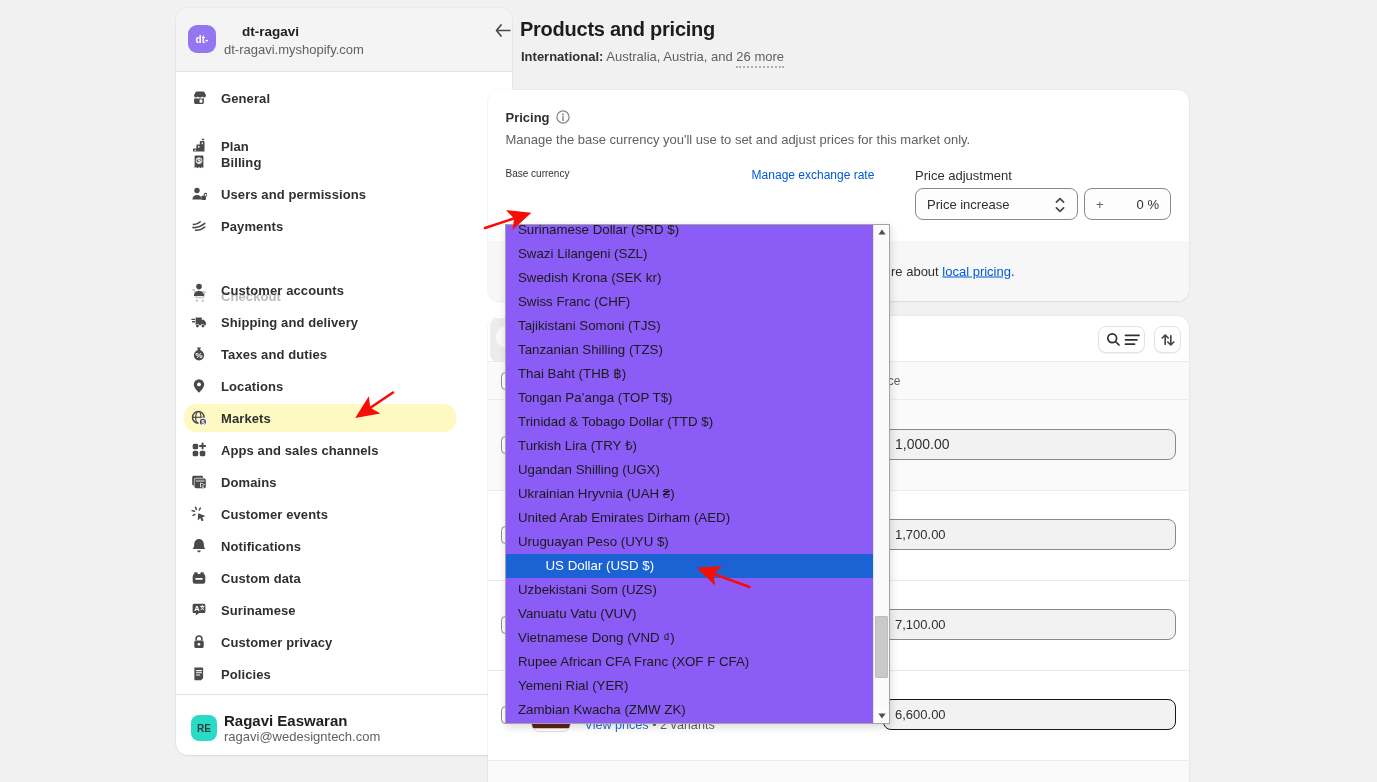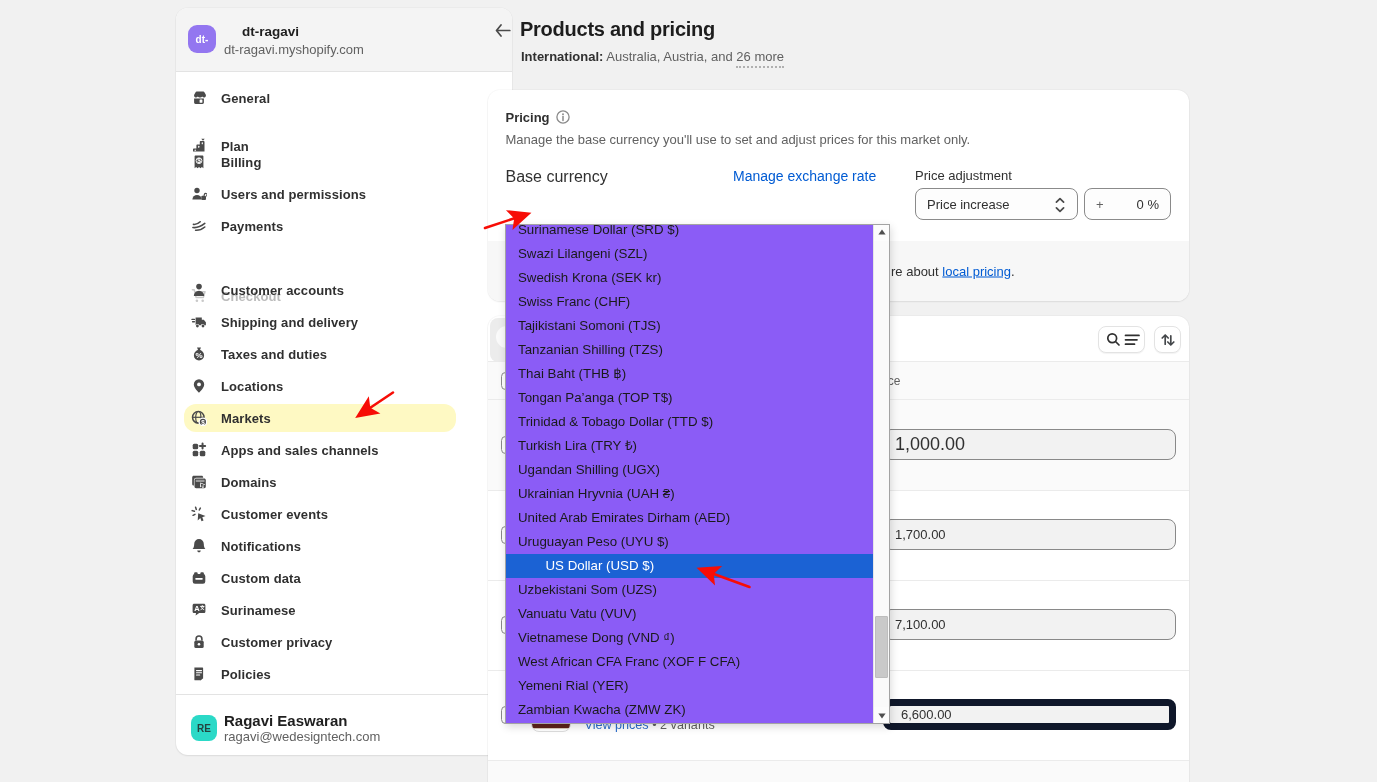--- a/index.html
+++ b/index.html
@@ -195,22 +195,22 @@
 <div class="abs" style="left:520px; top:18px; font-size:20px; font-weight:700; color:#1d1d1d; letter-spacing:-0.25px;">Products and pricing</div>
 <div class="abs" style="left:521px; top:49px; font-size:13px; color:#616161;"><span style="font-weight:700; color:#303030;">International:</span> Australia, Austria, and <span style="border-bottom:2px dotted #b0b0b0; padding-bottom:2px;">26 more</span></div>
 <div class="card" style="left:488px; top:90px; width:701px; height:211px;">
 <div class="abs" style="left:17.5px; top:20px; font-size:13px; font-weight:700; color:#303030;">Pricing</div>
 <svg class="abs" style="left:67.5px; top:20px;" width="14" height="14" viewBox="0 0 14 14">
       <circle cx="7" cy="7" r="6.1" stroke="#8a8a8a" stroke-width="1.3" fill="none"></circle>
       <circle cx="7" cy="4.3" r="0.95" fill="#8a8a8a"></circle>
       <path d="M7 6.6v4" stroke="#8a8a8a" stroke-width="1.5" stroke-linecap="round"></path>
     </svg>
 <div class="abs" style="left:17.5px; top:41.5px; font-size:13px; color:#616161;">Manage the base currency you'll use to set and adjust prices for this market only.</div>
-<div class="abs" style="left:17.5px; top:77.5px; font-size:16px; color:#303030;">Base currency</div>
-<div class="abs" style="left:245px; top:77.5px; width:160px; text-align:left; font-size:14px; color:#005BD3;">Manage exchange rate</div>
+<div class="abs" style="left:17.5px; top:77.5px; font-size:10px; color:#303030;">Base currency</div>
+<div class="abs" style="left:245px; top:77.5px; width:160px; text-align:center; font-size:12px; color:#005BD3;">Manage exchange rate</div>
 <div class="abs" style="left:427px; top:77.5px; font-size:13px; color:#303030;">Price adjustment</div>
 <div class="abs" style="left:426.5px; top:98px; width:163px; height:32px; background:#fdfdfd; border:1px solid #8a8a8a; border-radius:8px;">
       <span style="position:absolute; left:11.5px; top:50%; transform:translateY(-50%); font-size:13px; color:#303030;">Price increase</span>
       <svg style="position:absolute; right:12px; top:7px;" width="10" height="18" viewBox="0 0 10 18">
         <path d="M1.4 6.2 L5 2.6 L8.6 6.2" stroke="#4a4a4a" stroke-width="1.7" fill="none" stroke-linecap="round" stroke-linejoin="round"></path>
         <path d="M1.4 11.8 L5 15.4 L8.6 11.8" stroke="#4a4a4a" stroke-width="1.7" fill="none" stroke-linecap="round" stroke-linejoin="round"></path>
       </svg>
     </div>
 <div class="abs" style="left:596px; top:98px; width:87px; height:32px; background:#fdfdfd; border:1px solid #8a8a8a; border-radius:8px;">
       <span style="position:absolute; left:11px; top:50%; transform:translateY(-50%); font-size:13px; color:#616161;">+</span>
@@ -239,42 +239,42 @@
     </div>
 <div class="abs" style="left:0; top:45px; width:100%; height:1px; background:#ebebeb;"></div>
 <div class="abs" style="left:0; top:46px; width:100%; height:37px; background:#fafafa;">
       <div class="abs" style="left:13px; top:9.5px; width:18px; height:18px; background:#fff; border:1px solid #8a8a8a; border-radius:4.5px;"></div>
       <span class="abs" style="left:385px; top:50%; transform:translateY(-50%); font-size:12px; color:#616161;">Price</span>
     </div>
 <div class="abs" style="left:0; top:83px; width:100%; height:1px; background:#ebebeb;"></div>
 <div class="abs" style="left:0; top:83.5px; width:100%; height:90px; background:#fafafa;">
 <div class="abs" style="left:13px; top:36px; width:18px; height:18px; background:#fff; border:1px solid #8a8a8a; border-radius:4.5px;"></div>
 <div class="abs" style="left:395px; top:29px; width:292.5px; height:31px; background:#f2f2f2; border:1px solid #898989; border-radius:8px;">
-        <span style="position:absolute; left:11px; top:50%; transform:translateY(-50%); font-size:18px; color:#303030;">1,000.00</span>
+        <span style="position:absolute; left:11px; top:50%; transform:translateY(-50%); font-size:14px; color:#303030;">1,000.00</span>
       </div>
 </div>
 <div class="abs" style="left:0; top:173.5px; width:100%; height:90px; background:#ffffff;">
 <div class="abs" style="left:13px; top:36px; width:18px; height:18px; background:#fff; border:1px solid #8a8a8a; border-radius:4.5px;"></div>
 <div class="abs" style="left:395px; top:29px; width:292.5px; height:31px; background:#f2f2f2; border:1px solid #898989; border-radius:8px;">
         <span style="position:absolute; left:11px; top:50%; transform:translateY(-50%); font-size:13px; color:#303030;">1,700.00</span>
       </div>
 </div>
 <div class="abs" style="left:0; top:263.5px; width:100%; height:90px; background:#ffffff;">
 <div class="abs" style="left:13px; top:36px; width:18px; height:18px; background:#fff; border:1px solid #8a8a8a; border-radius:4.5px;"></div>
 <div class="abs" style="left:395px; top:29px; width:292.5px; height:31px; background:#f2f2f2; border:1px solid #898989; border-radius:8px;">
         <span style="position:absolute; left:11px; top:50%; transform:translateY(-50%); font-size:13px; color:#303030;">7,100.00</span>
       </div>
 </div>
 <div class="abs" style="left:0; top:353.5px; width:100%; height:90px; background:#ffffff;">
 <div class="abs" style="left:13px; top:36px; width:18px; height:18px; background:#fff; border:1px solid #8a8a8a; border-radius:4.5px;"></div>
 <div class="abs" style="left:43px; top:22px; width:40px; height:40px; border:1px solid #ddd; border-radius:8px; overflow:hidden; background:#fff;">
         <div class="abs" style="left:0; top:0; width:100%; height:95%; background:linear-gradient(#431410 0 55%, #5d221b 55% 96%, #d9c9b9 96%);"></div>
       </div>
 <div class="abs" style="left:96.5px; top:48.5px; font-size:12.6px; color:#616161;"><span style="color:#2c6ecb;">View prices</span> • 2 variants</div>
-<div class="abs" style="left:395px; top:29px; width:292.5px; height:31px; background:#f2f2f2; border:7px solid #0f172a; border-radius:8px;">
+<div class="abs" style="left:395px; top:29px; width:292.5px; height:31px; background:#f2f2f2; border:1px solid #0f172a; border-radius:8px;">
         <span style="position:absolute; left:11px; top:50%; transform:translateY(-50%); font-size:13px; color:#303030;">6,600.00</span>
       </div>
 </div>
 <div class="abs" style="left:0; top:173.5px; width:100%; height:1px; background:#ebebeb;"></div>
 <div class="abs" style="left:0; top:263.5px; width:100%; height:1px; background:#ebebeb;"></div>
 <div class="abs" style="left:0; top:353.5px; width:100%; height:1px; background:#ebebeb;"></div>
 <div class="abs" style="left:0; top:443.5px; width:100%; height:1px; background:#ebebeb;"></div>
 <div class="abs" style="left:0; top:444.5px; width:100%; height:22px; background:#fafafa;"></div>
 </div>
 <div class="abs" id="dd" style="left:504.5px; top:223.5px; width:385.5px; height:500px; background:#8b5cf6; border:1px solid #a3a3a3; box-shadow:1px 3px 8px rgba(0,0,0,.15); z-index:50; overflow:hidden;">
@@ -289,21 +289,21 @@
 <div class="opt" style="top:185.5px;">Trinidad &amp; Tobago Dollar (TTD $)</div>
 <div class="opt" style="top:209.5px;">Turkish Lira (TRY ₺)</div>
 <div class="opt" style="top:233.5px;">Ugandan Shilling (UGX)</div>
 <div class="opt" style="top:257.5px;">Ukrainian Hryvnia (UAH ₴)</div>
 <div class="opt" style="top:281.5px;">United Arab Emirates Dirham (AED)</div>
 <div class="opt" style="top:305.5px;">Uruguayan Peso (UYU $)</div>
 <div class="opt hl" style="top:329.5px;padding-left:40px;">US Dollar (USD $)</div>
 <div class="opt" style="top:353.5px;">Uzbekistani Som (UZS)</div>
 <div class="opt" style="top:377.5px;">Vanuatu Vatu (VUV)</div>
 <div class="opt" style="top:401.5px;">Vietnamese Dong (VND ₫)</div>
-<div class="opt" style="top:425.5px;">West African CFA Franc (XOF F CFA)</div>
+<div class="opt" style="top:425.5px;">Rupee African CFA Franc (XOF F CFA)</div>
 <div class="opt" style="top:449.5px;">Yemeni Rial (YER)</div>
 <div class="opt" style="top:473.5px;">Zambian Kwacha (ZMW ZK)</div>
 <div class="abs" style="right:0; top:0; width:16.5px; height:498px; background:#fafafa; border-left:1px solid #e6e6e6;">
       <div class="abs" style="left:0; top:0; width:100%; height:16px; background:#fcfcfc;">
         <svg width="16" height="16" viewBox="0 0 16 16" style="position:absolute;left:0;top:0;">
           <path d="M8 4.6 L11.6 9.4 H4.4 Z" fill="#4f4f4f"></path>
         </svg>
       </div>
       <div class="abs" style="left:0; bottom:0; width:100%; height:16px; background:#fcfcfc;">
         <svg width="16" height="16" viewBox="0 0 16 16" style="position:absolute;left:0;top:0;">

